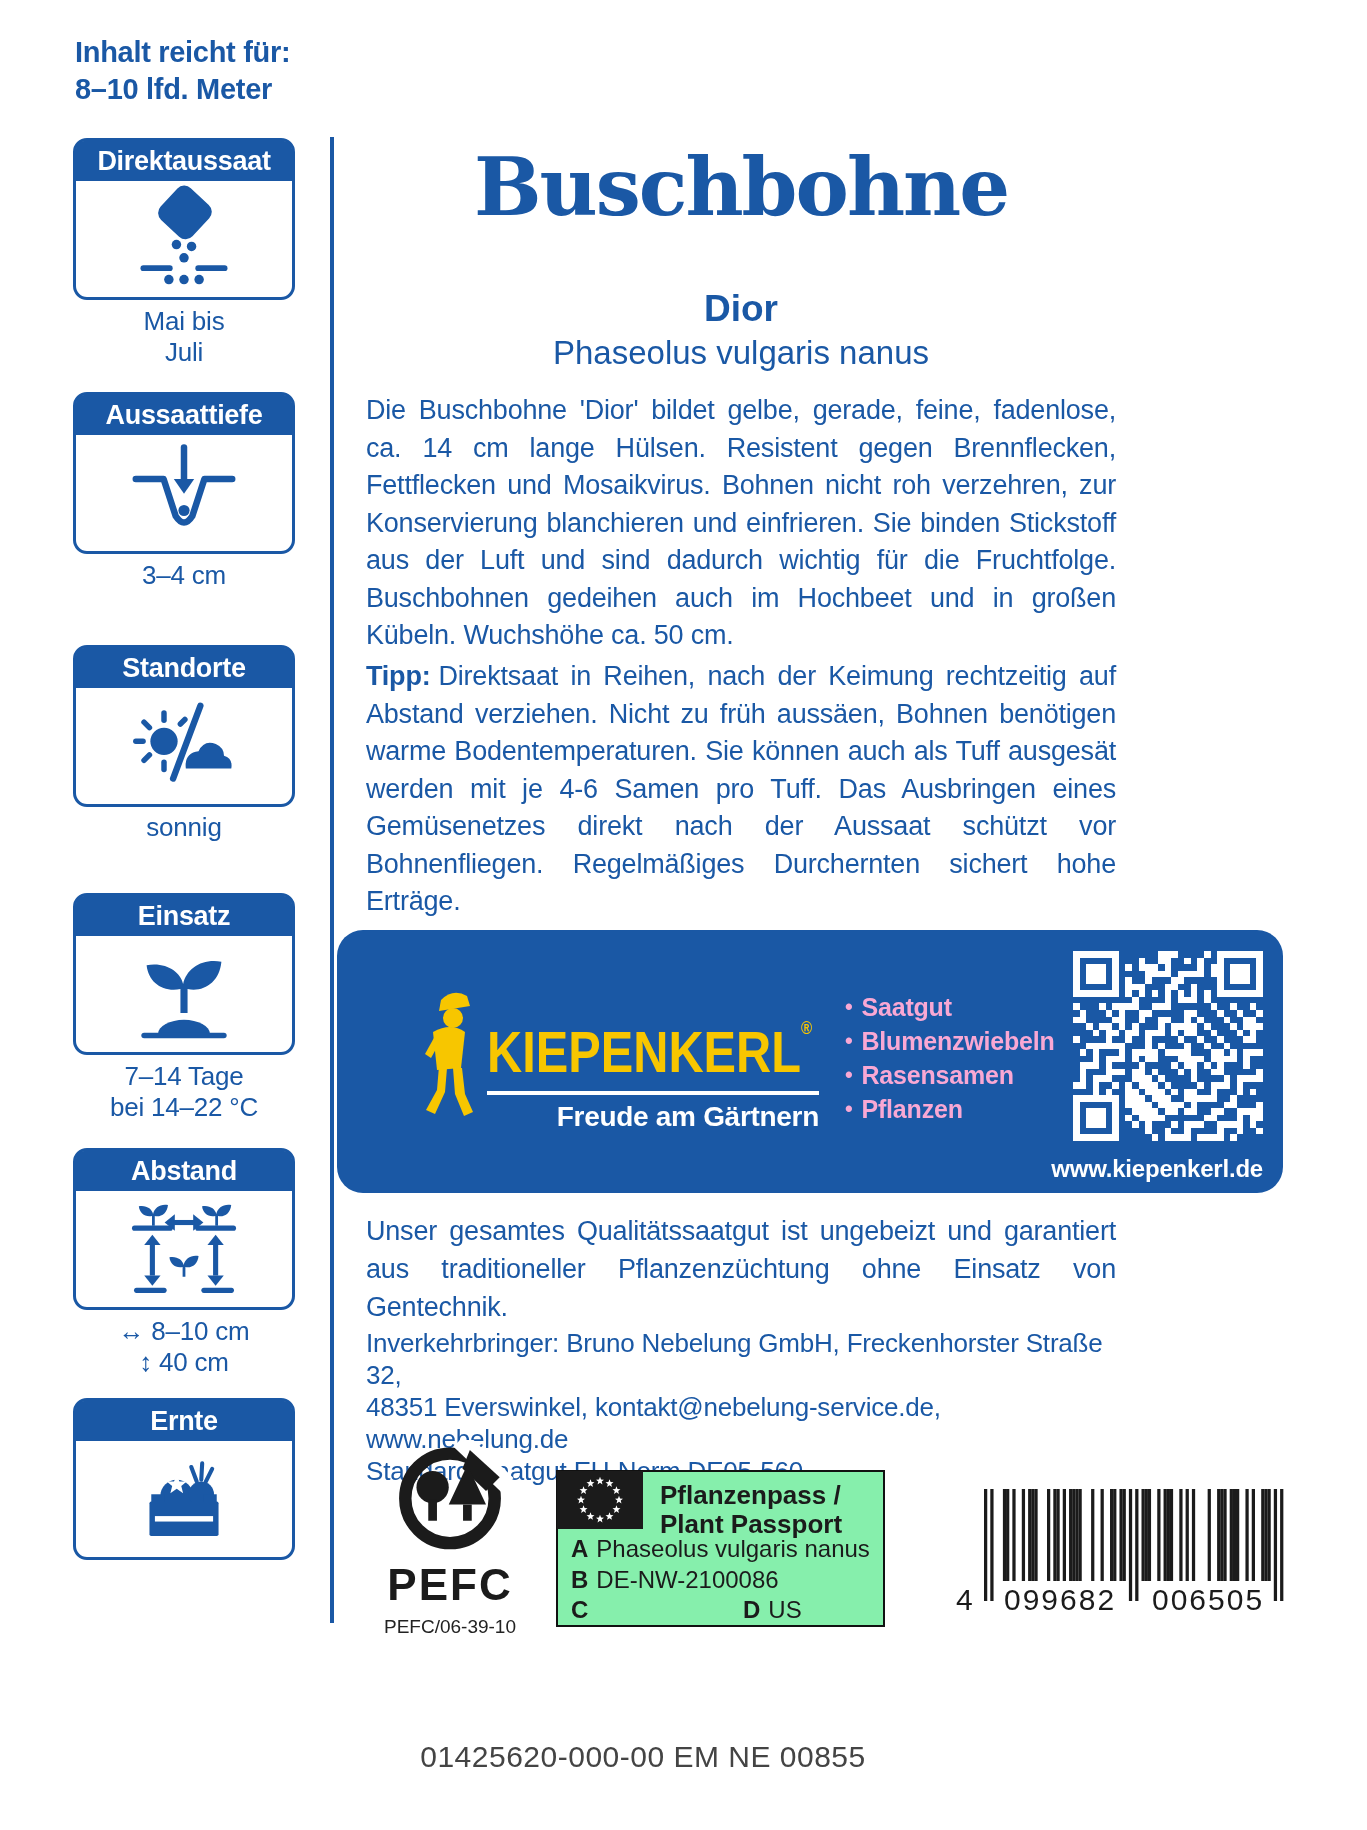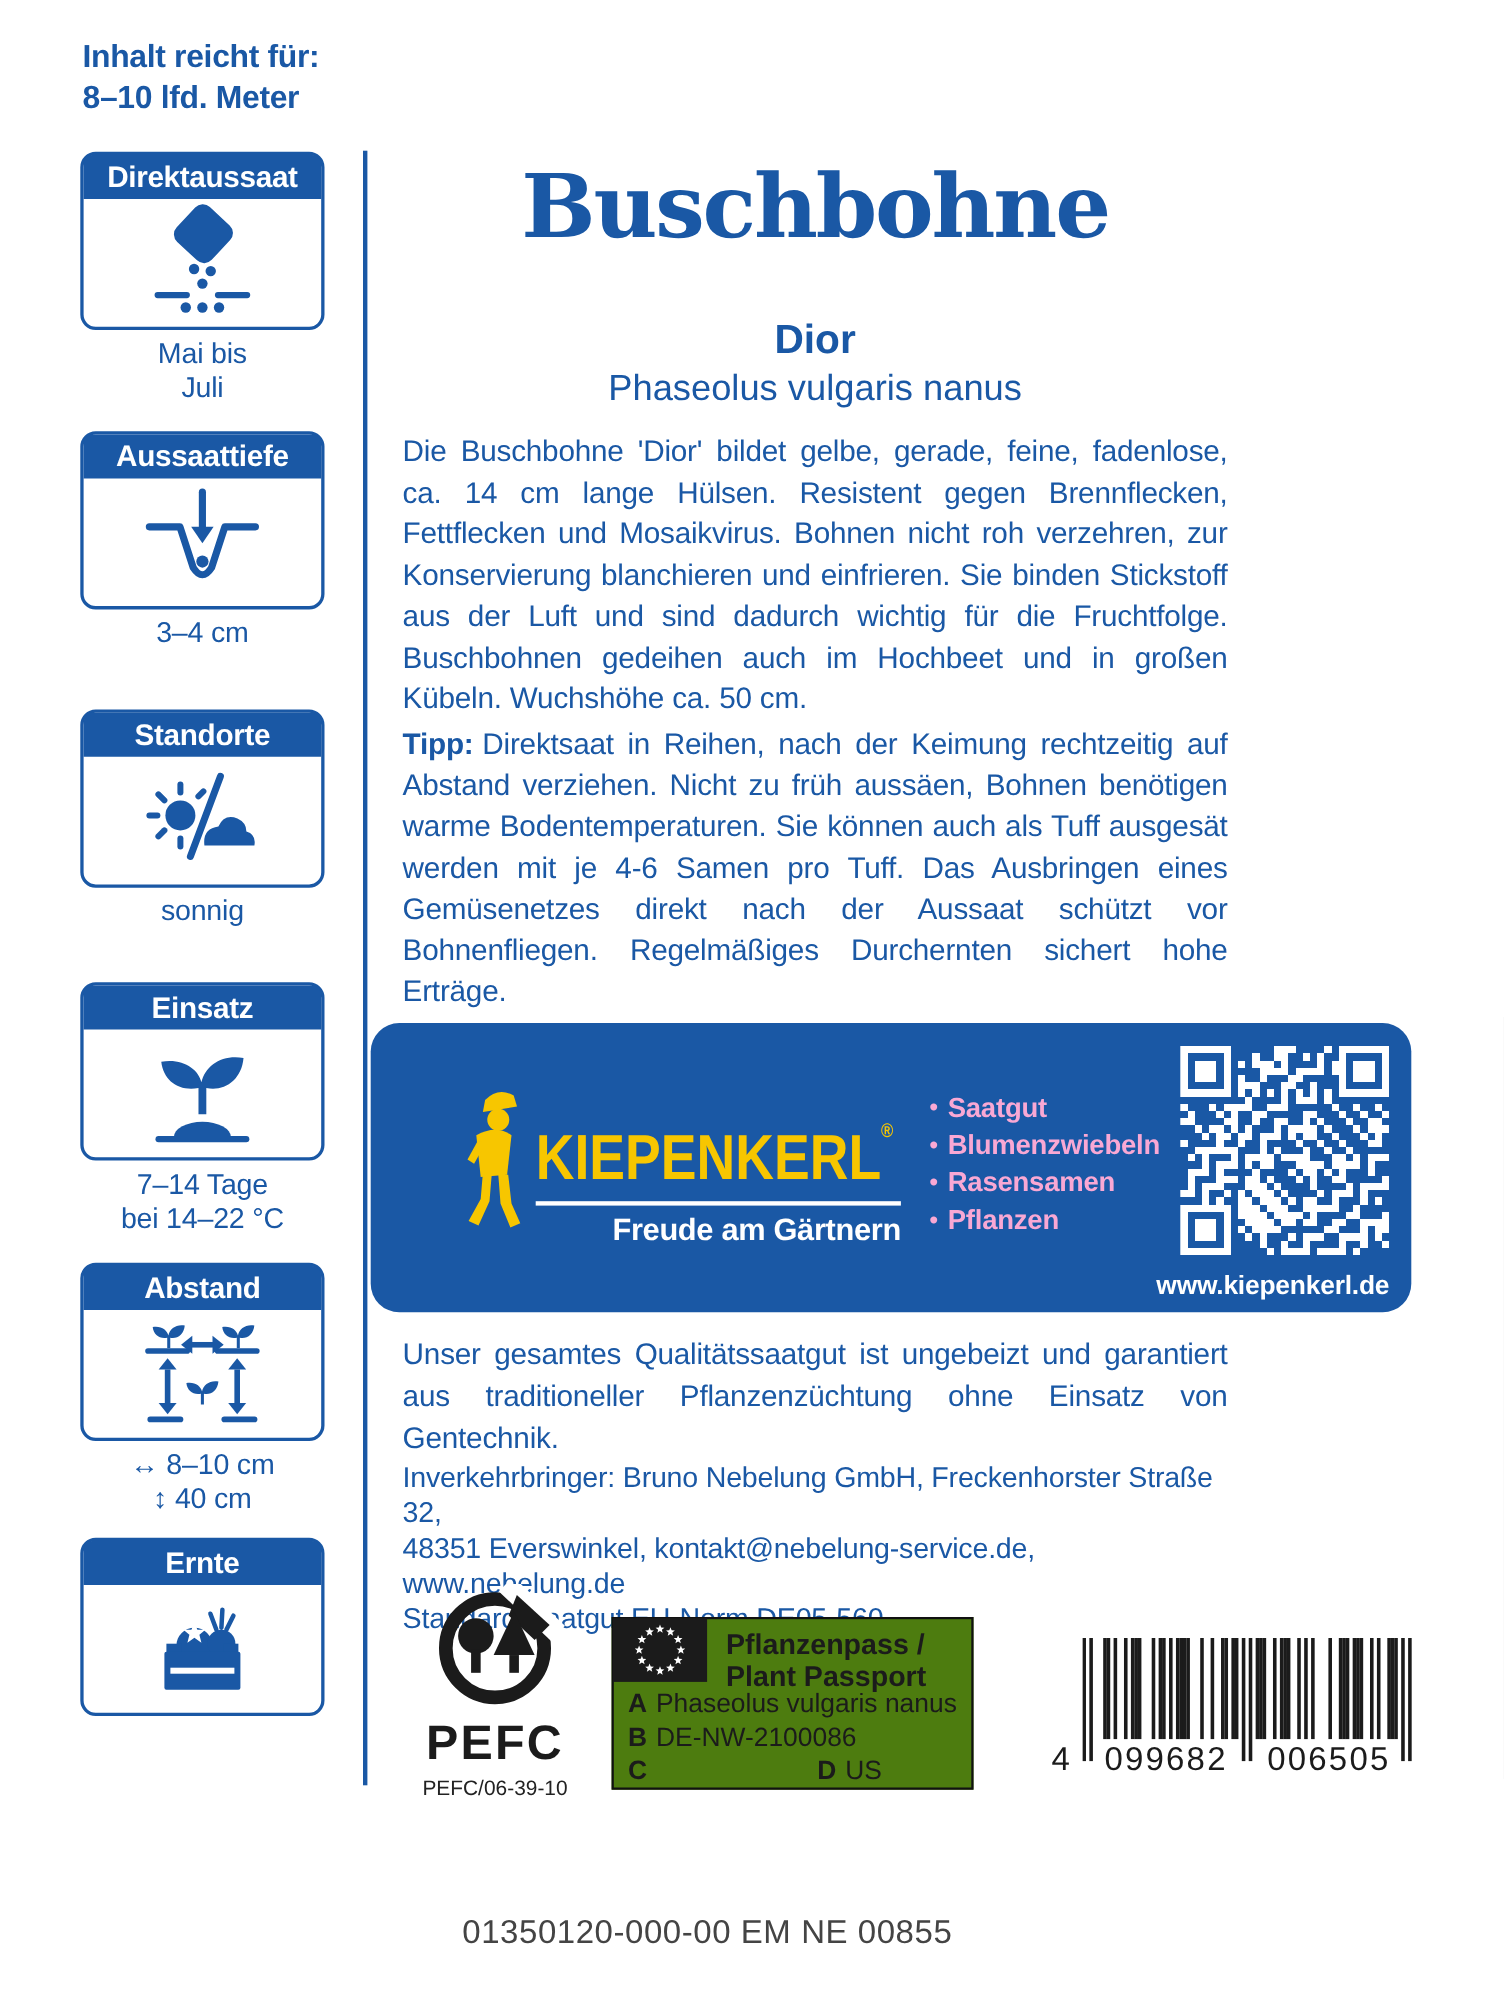--- a/index.html
+++ b/index.html
@@ -49,21 +49,21 @@
   
   #quality{position:absolute;left:366px;top:1212px;width:750px;color:var(--blue);font-size:27px;line-height:38px;text-align:justify;letter-spacing:-0.2px;}
   #distrib{position:absolute;left:366px;top:1327px;width:760px;color:var(--blue);font-size:26px;line-height:32px;letter-spacing:-0.2px;}
 
   
   #pefc{position:absolute;left:375px;top:1440px;width:150px;text-align:center;color:var(--black);}
   #pefc-name{font-size:44px;font-weight:700;letter-spacing:2px;margin-top:2px;}
   #pefc-license{font-size:19px;margin-top:6px;color:#222;}
 
   
-  #passport{position:absolute;left:556px;top:1470px;width:329px;height:157px;border:2.5px solid #111;box-sizing:border-box;background:#4d7c0f;}
+  #passport{position:absolute;left:556px;top:1470px;width:329px;height:157px;border:2.5px solid #111;box-sizing:border-box;background:#86efac;}
   #eu-flag{position:absolute;left:-1px;top:-1px;}
   #pp-title{position:absolute;left:102px;top:9px;color:var(--black);font-weight:700;font-size:26px;line-height:29px;}
   .pp-row{position:absolute;left:13px;color:var(--black);font-size:24px;}
   .pp-key{font-weight:700;margin-right:8px;}
   #pp-row-a{top:63px;}
   #pp-row-b{top:94px;}
   #pp-row-c{top:124px;}
   #pp-d{position:absolute;left:185px;top:124px;color:var(--black);font-size:24px;}
 
   
@@ -778,15 +778,15 @@
         <rect x="280.35" y="0" width="3.25" height="92"></rect>
         <rect x="283.50" y="0" width="3.25" height="92"></rect>
         <rect x="289.80" y="0" width="3.25" height="112"></rect>
         <rect x="296.10" y="0" width="3.25" height="112"></rect>
       </svg>
     <span class="bc-digit" id="bc-first">4</span>
     <span class="bc-digit" id="bc-left">099682</span>
     <span class="bc-digit" id="bc-right">006505</span>
   </div>
 
-  <div id="footer-code">01350120-000-00 EM NE 00855</div>
+  <div id="footer-code">01425620-000-00 EM NE 00855</div>
 
 </div>
 
 </body></html>

